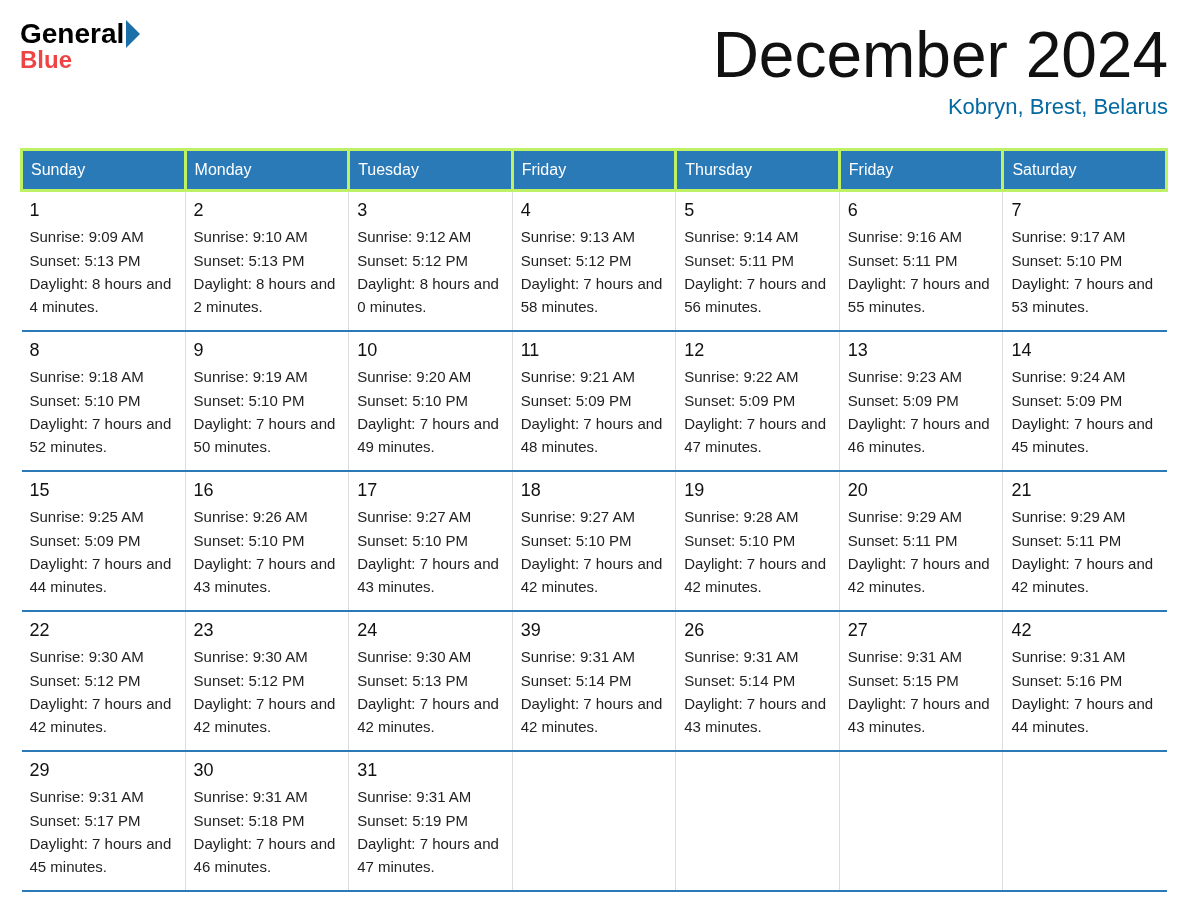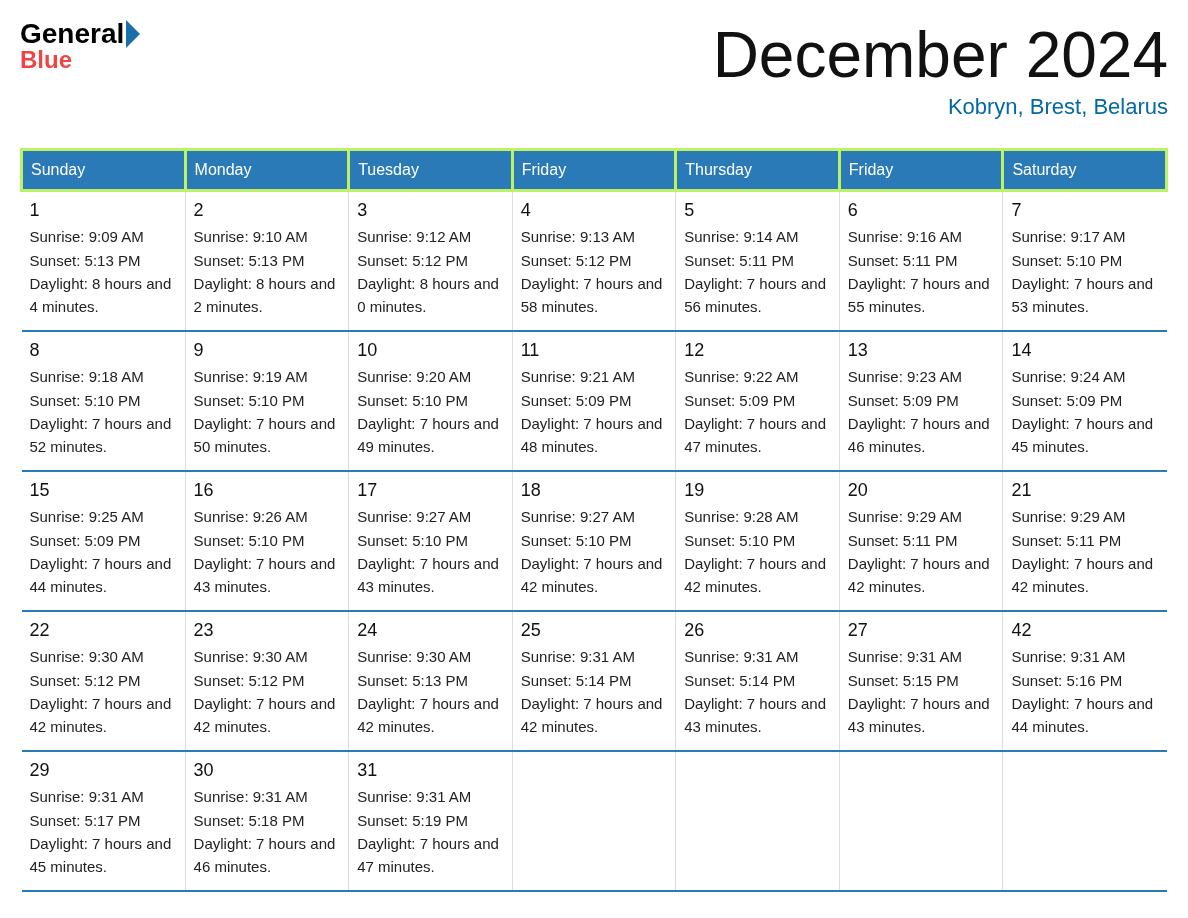--- a/index.html
+++ b/index.html
@@ -231,21 +231,21 @@
         </td>
         <td>
           <span class="day-num">23</span>
           <div class="day-info">Sunrise: 9:30 AM<br>Sunset: 5:12 PM<br>Daylight: 7 hours and 42 minutes.</div>
         </td>
         <td>
           <span class="day-num">24</span>
           <div class="day-info">Sunrise: 9:30 AM<br>Sunset: 5:13 PM<br>Daylight: 7 hours and 42 minutes.</div>
         </td>
         <td>
-          <span class="day-num">25</span>
+          <span class="day-num">39</span>
           <div class="day-info">Sunrise: 9:31 AM<br>Sunset: 5:14 PM<br>Daylight: 7 hours and 42 minutes.</div>
         </td>
         <td>
           <span class="day-num">26</span>
           <div class="day-info">Sunrise: 9:31 AM<br>Sunset: 5:14 PM<br>Daylight: 7 hours and 43 minutes.</div>
         </td>
         <td>
           <span class="day-num">27</span>
           <div class="day-info">Sunrise: 9:31 AM<br>Sunset: 5:15 PM<br>Daylight: 7 hours and 43 minutes.</div>
         </td>

